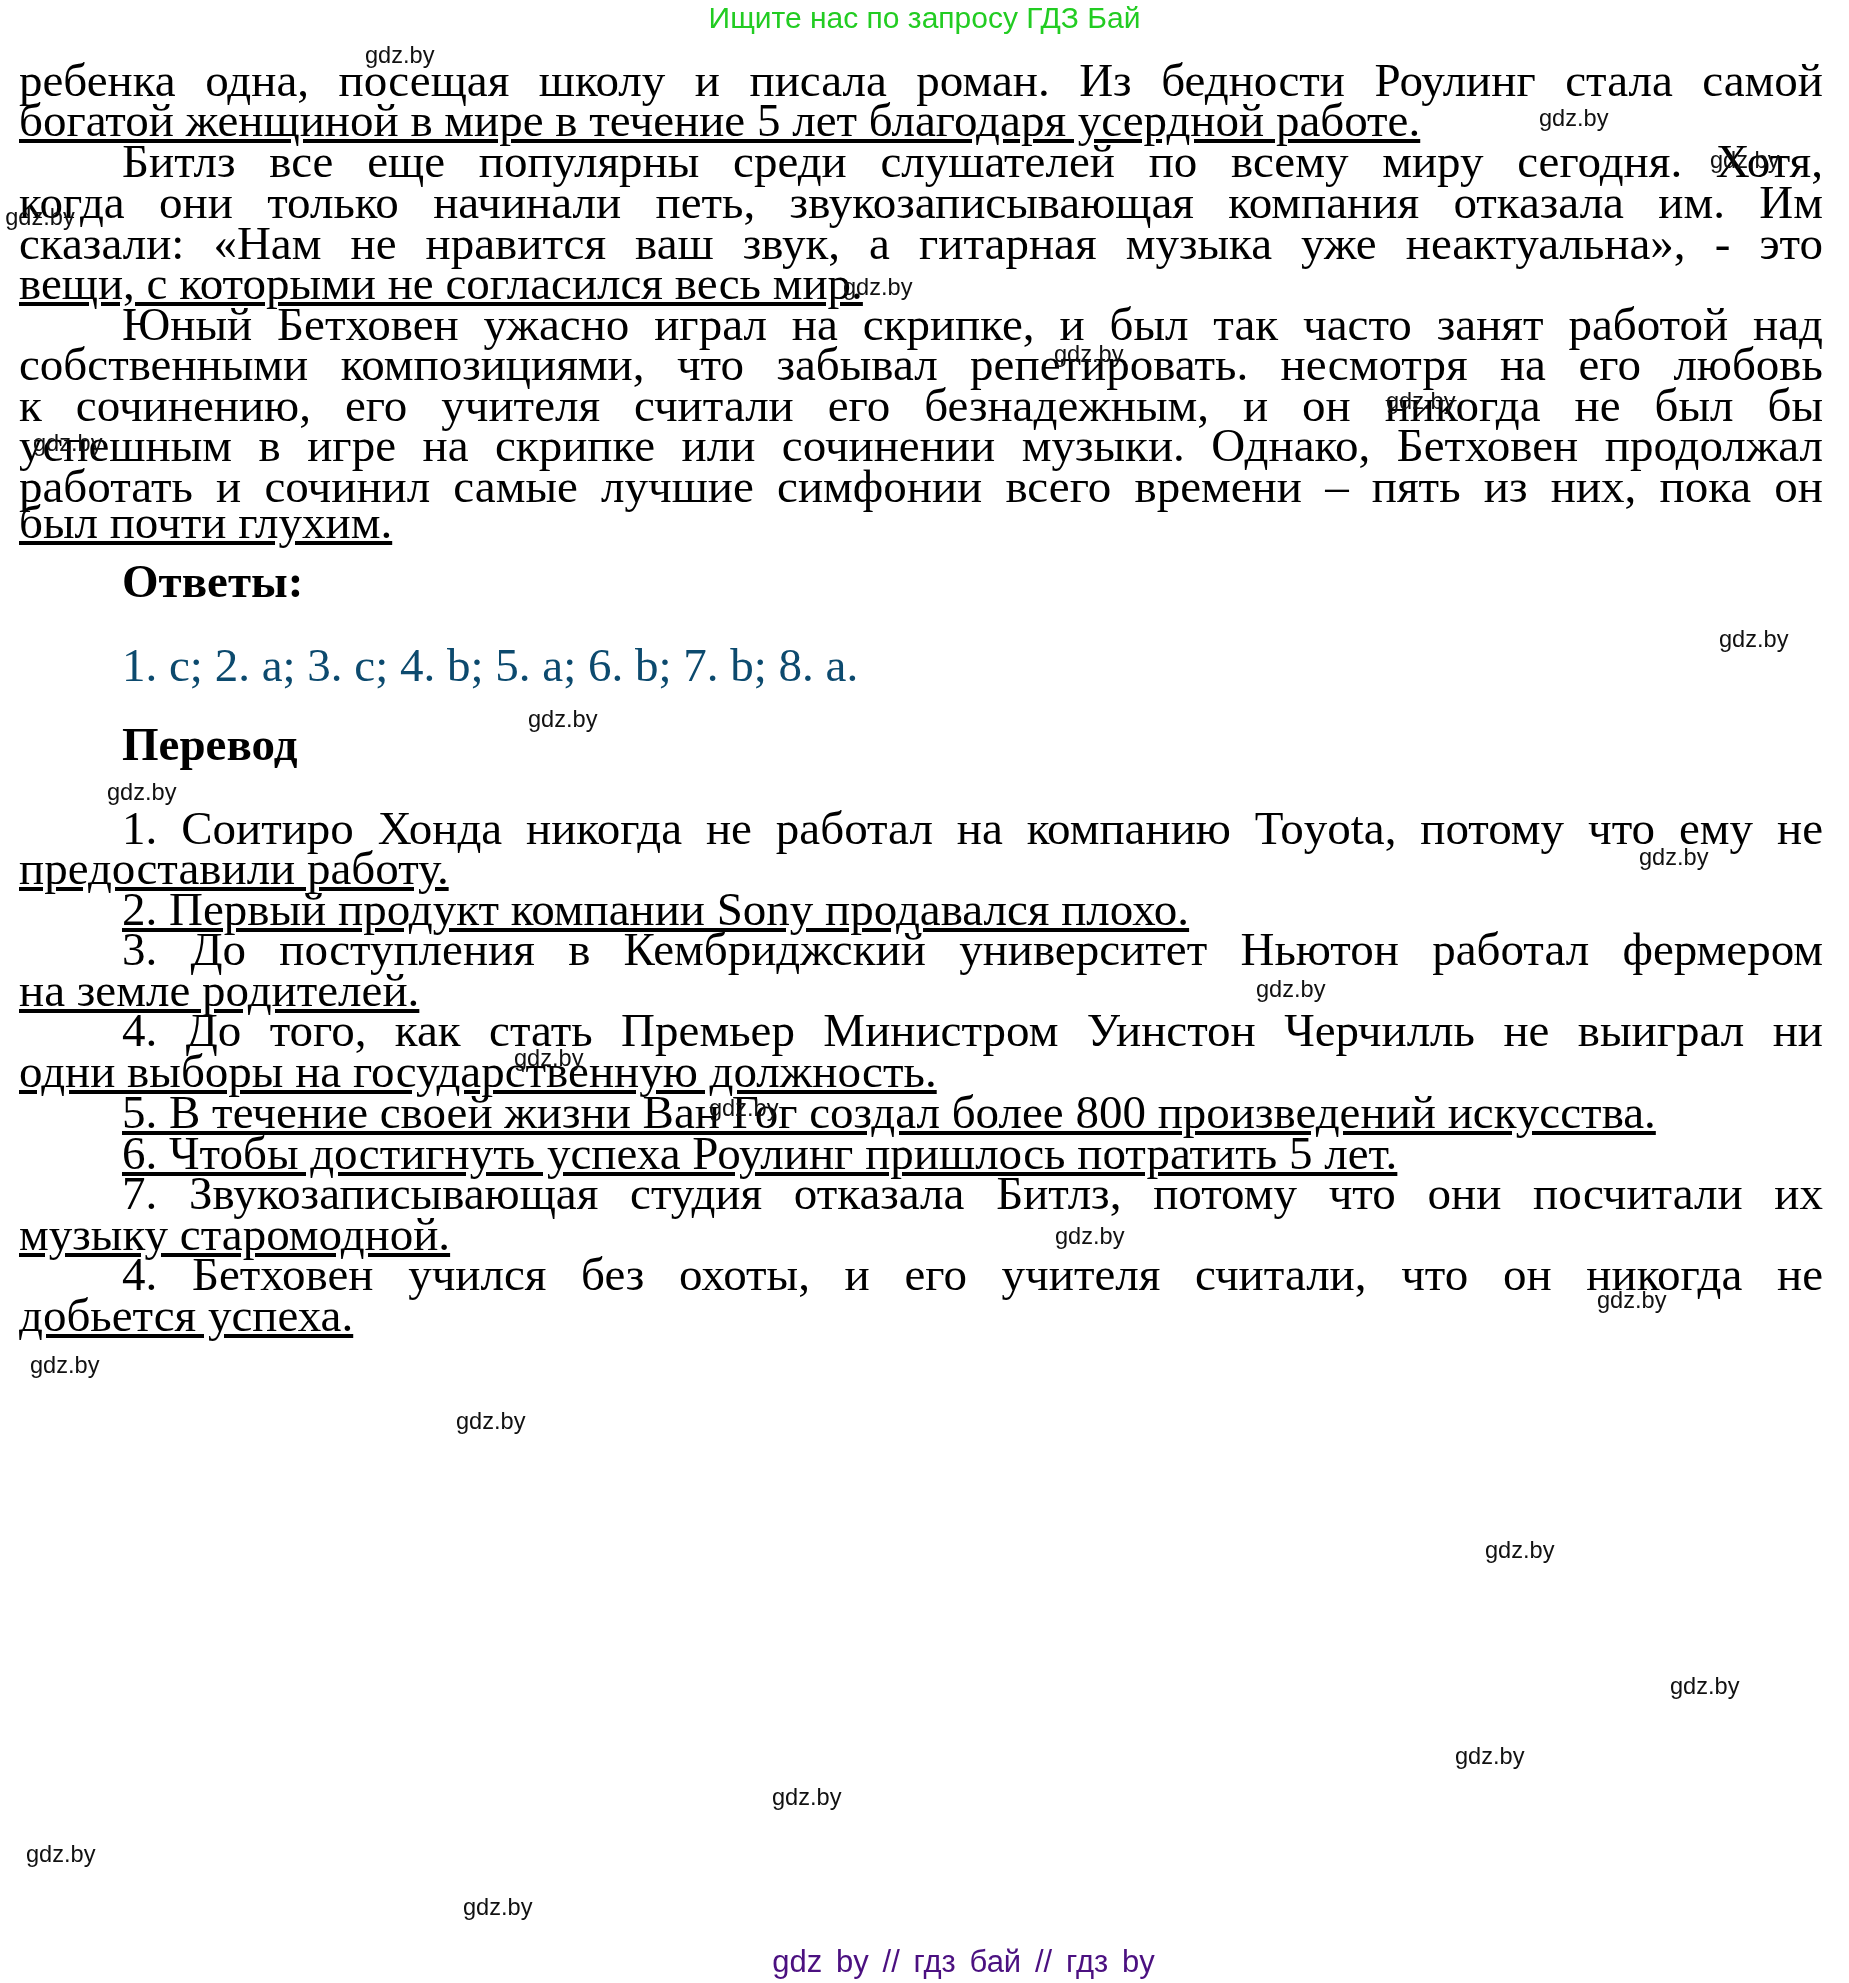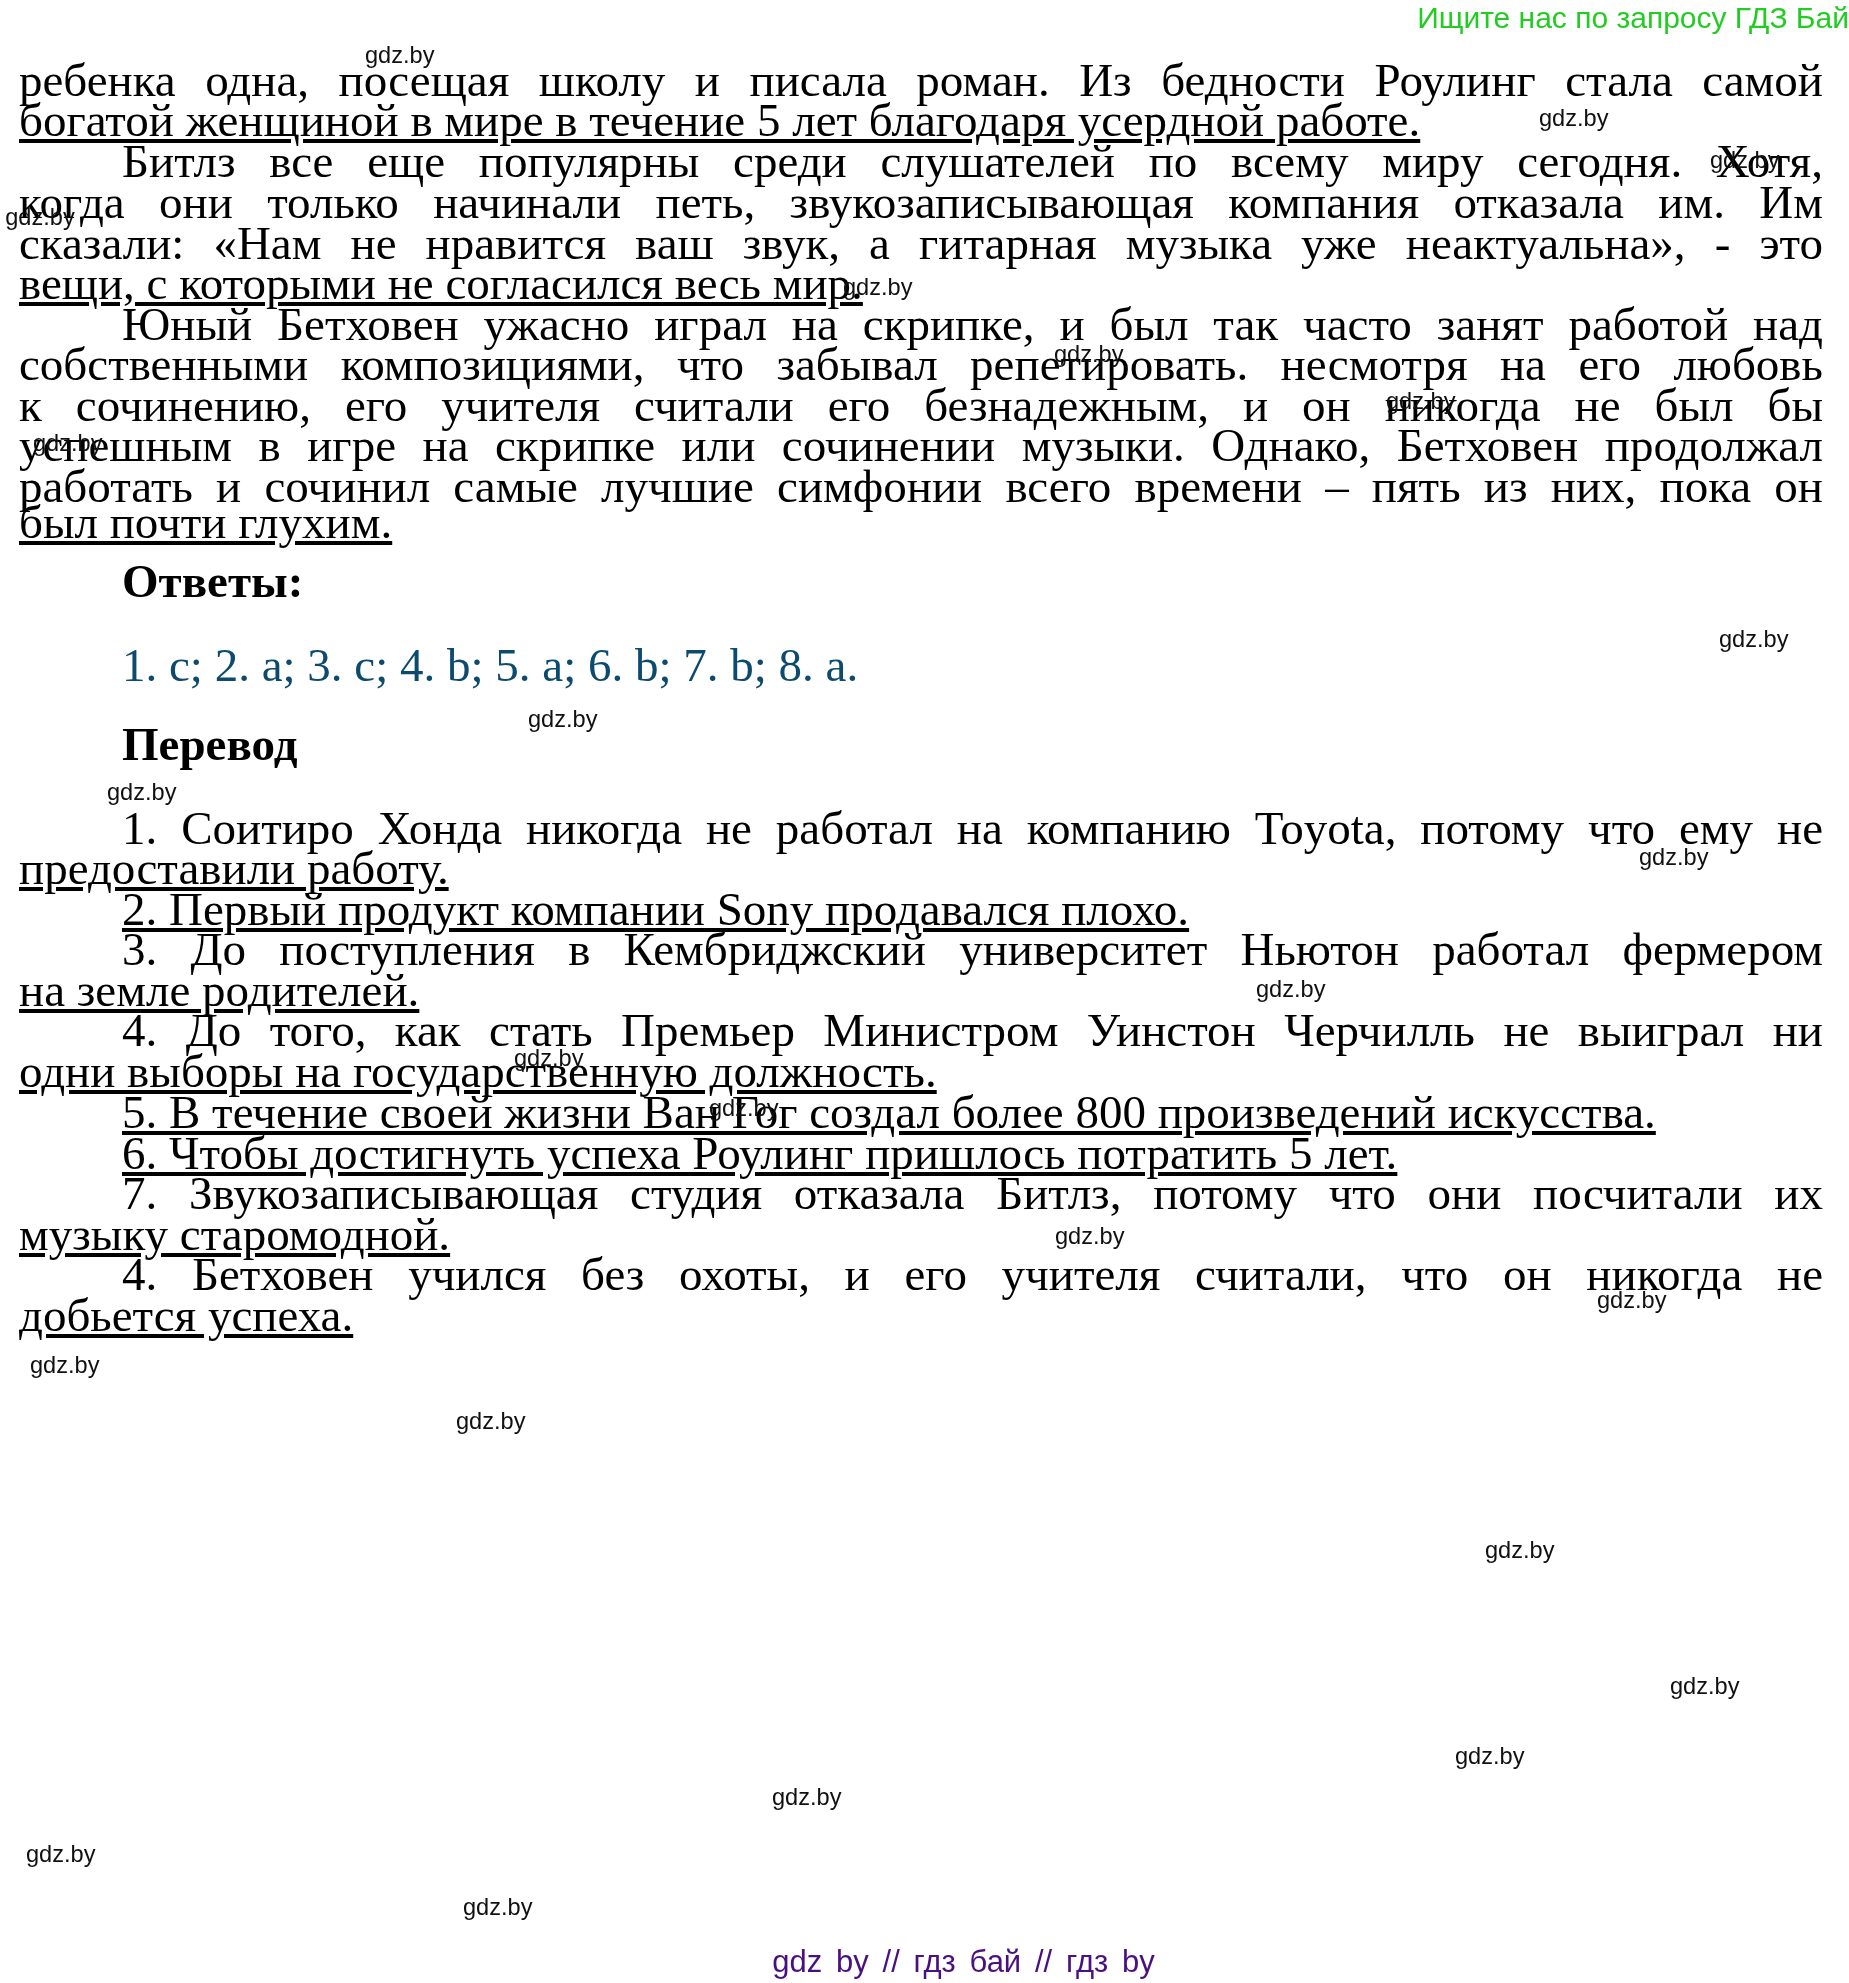--- a/index.html
+++ b/index.html
@@ -1,19 +1,19 @@
 <!DOCTYPE html>
 <html style="font-size:14px"><head>
 <meta charset="utf-8">
 <style>
   html, body { margin: 0; padding: 0; background: #ffffff; }
   body { width: 1849px; height: 1984px; position: relative; overflow: hidden; }
   .banner {
     position: absolute; left: 0; top: 0; width: 1849px; height: 35px;
-    text-align: right; font-family: "Liberation Sans", sans-serif;
+    text-align: center; font-family: "Liberation Sans", sans-serif;
     font-size: 30px; line-height: 35px; color: #22cc22;
   }
   .line {
     position: absolute; left: 19px; width: 1804px;
     font-family: "Liberation Serif", serif; font-size: 47px; line-height: 52px;
     color: #000; white-space: nowrap; text-align: justify; text-align-last: justify;
   }
   .line.last { text-align-last: left; text-decoration: underline; }
   .line.indent { left: 122px; width: 1701px; }
   .heading {

